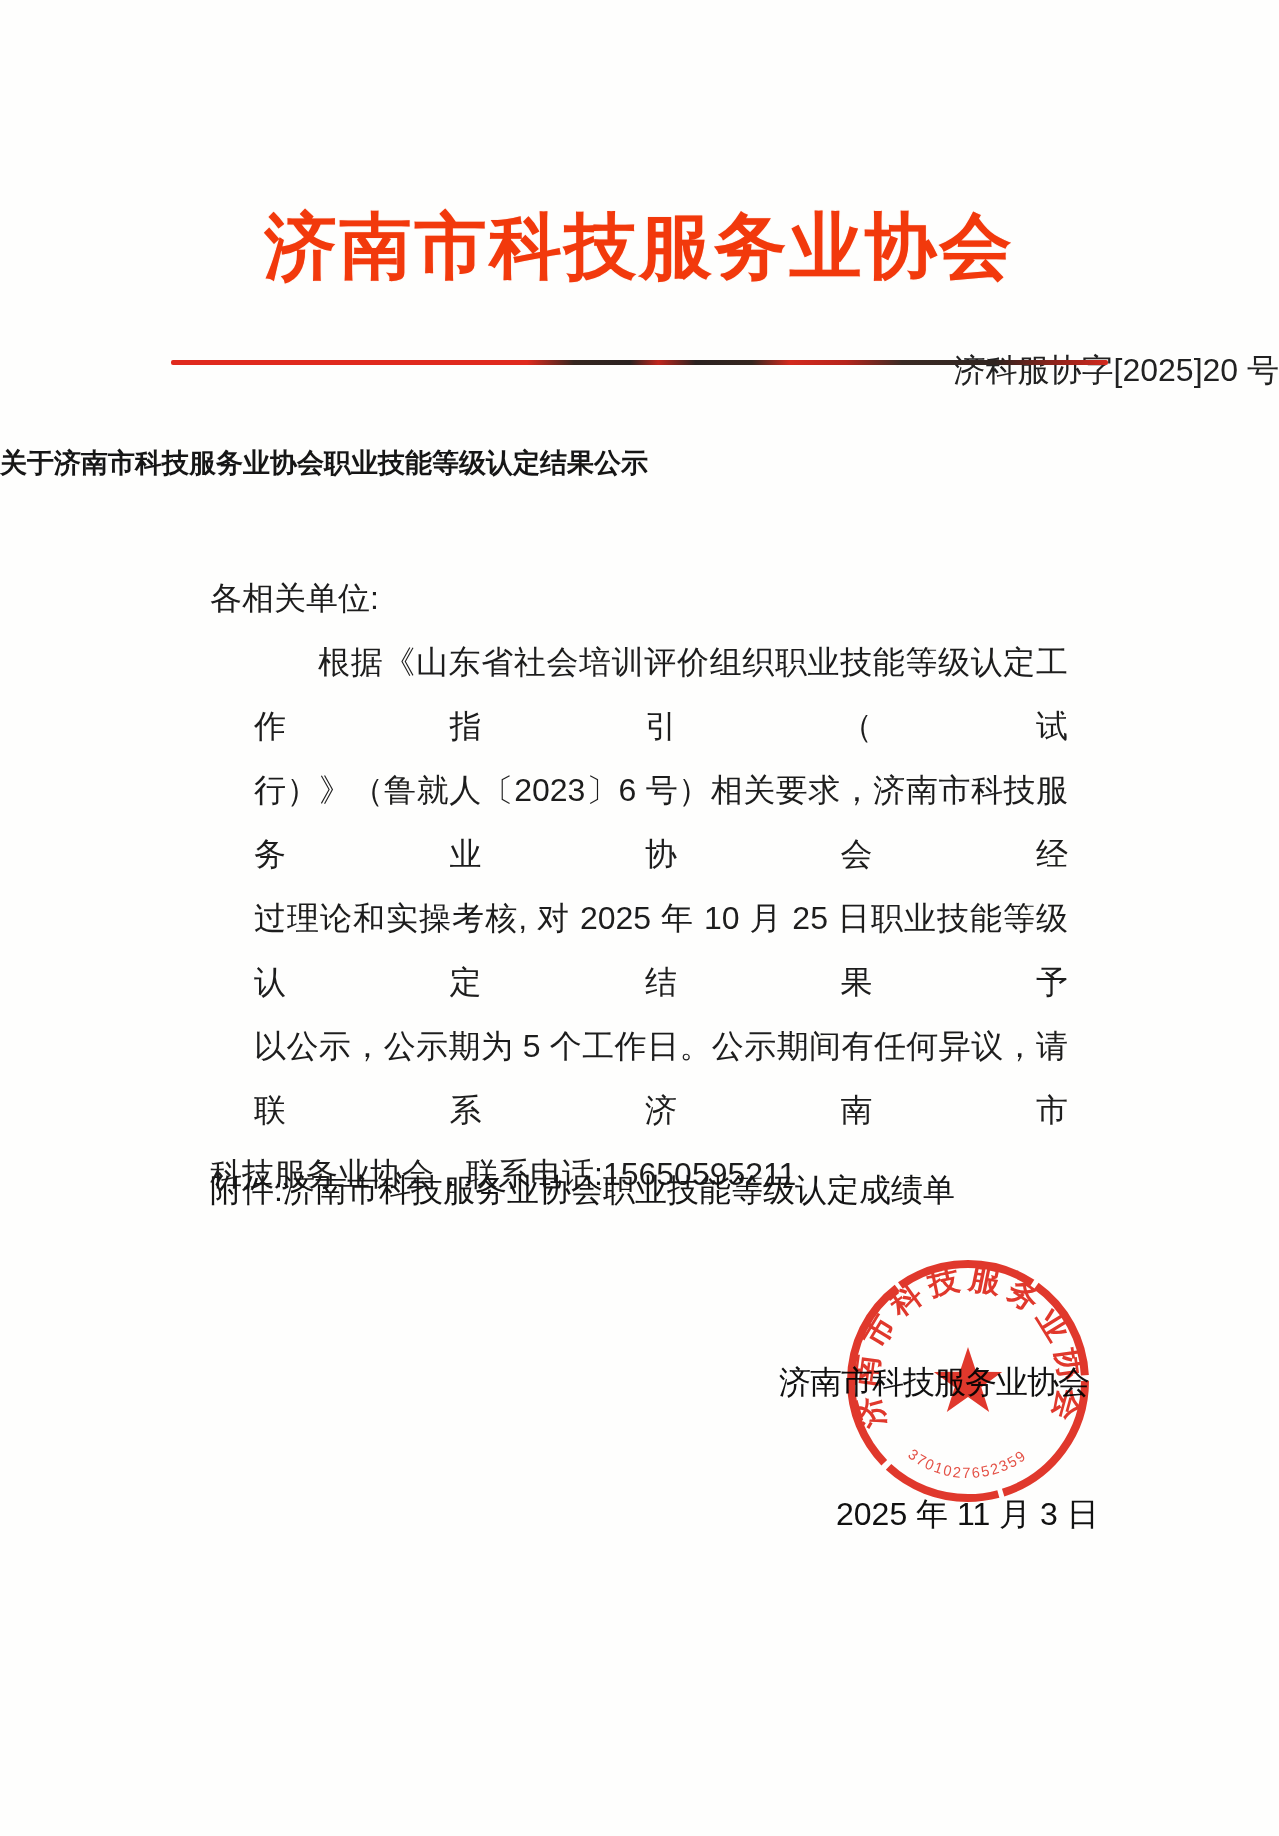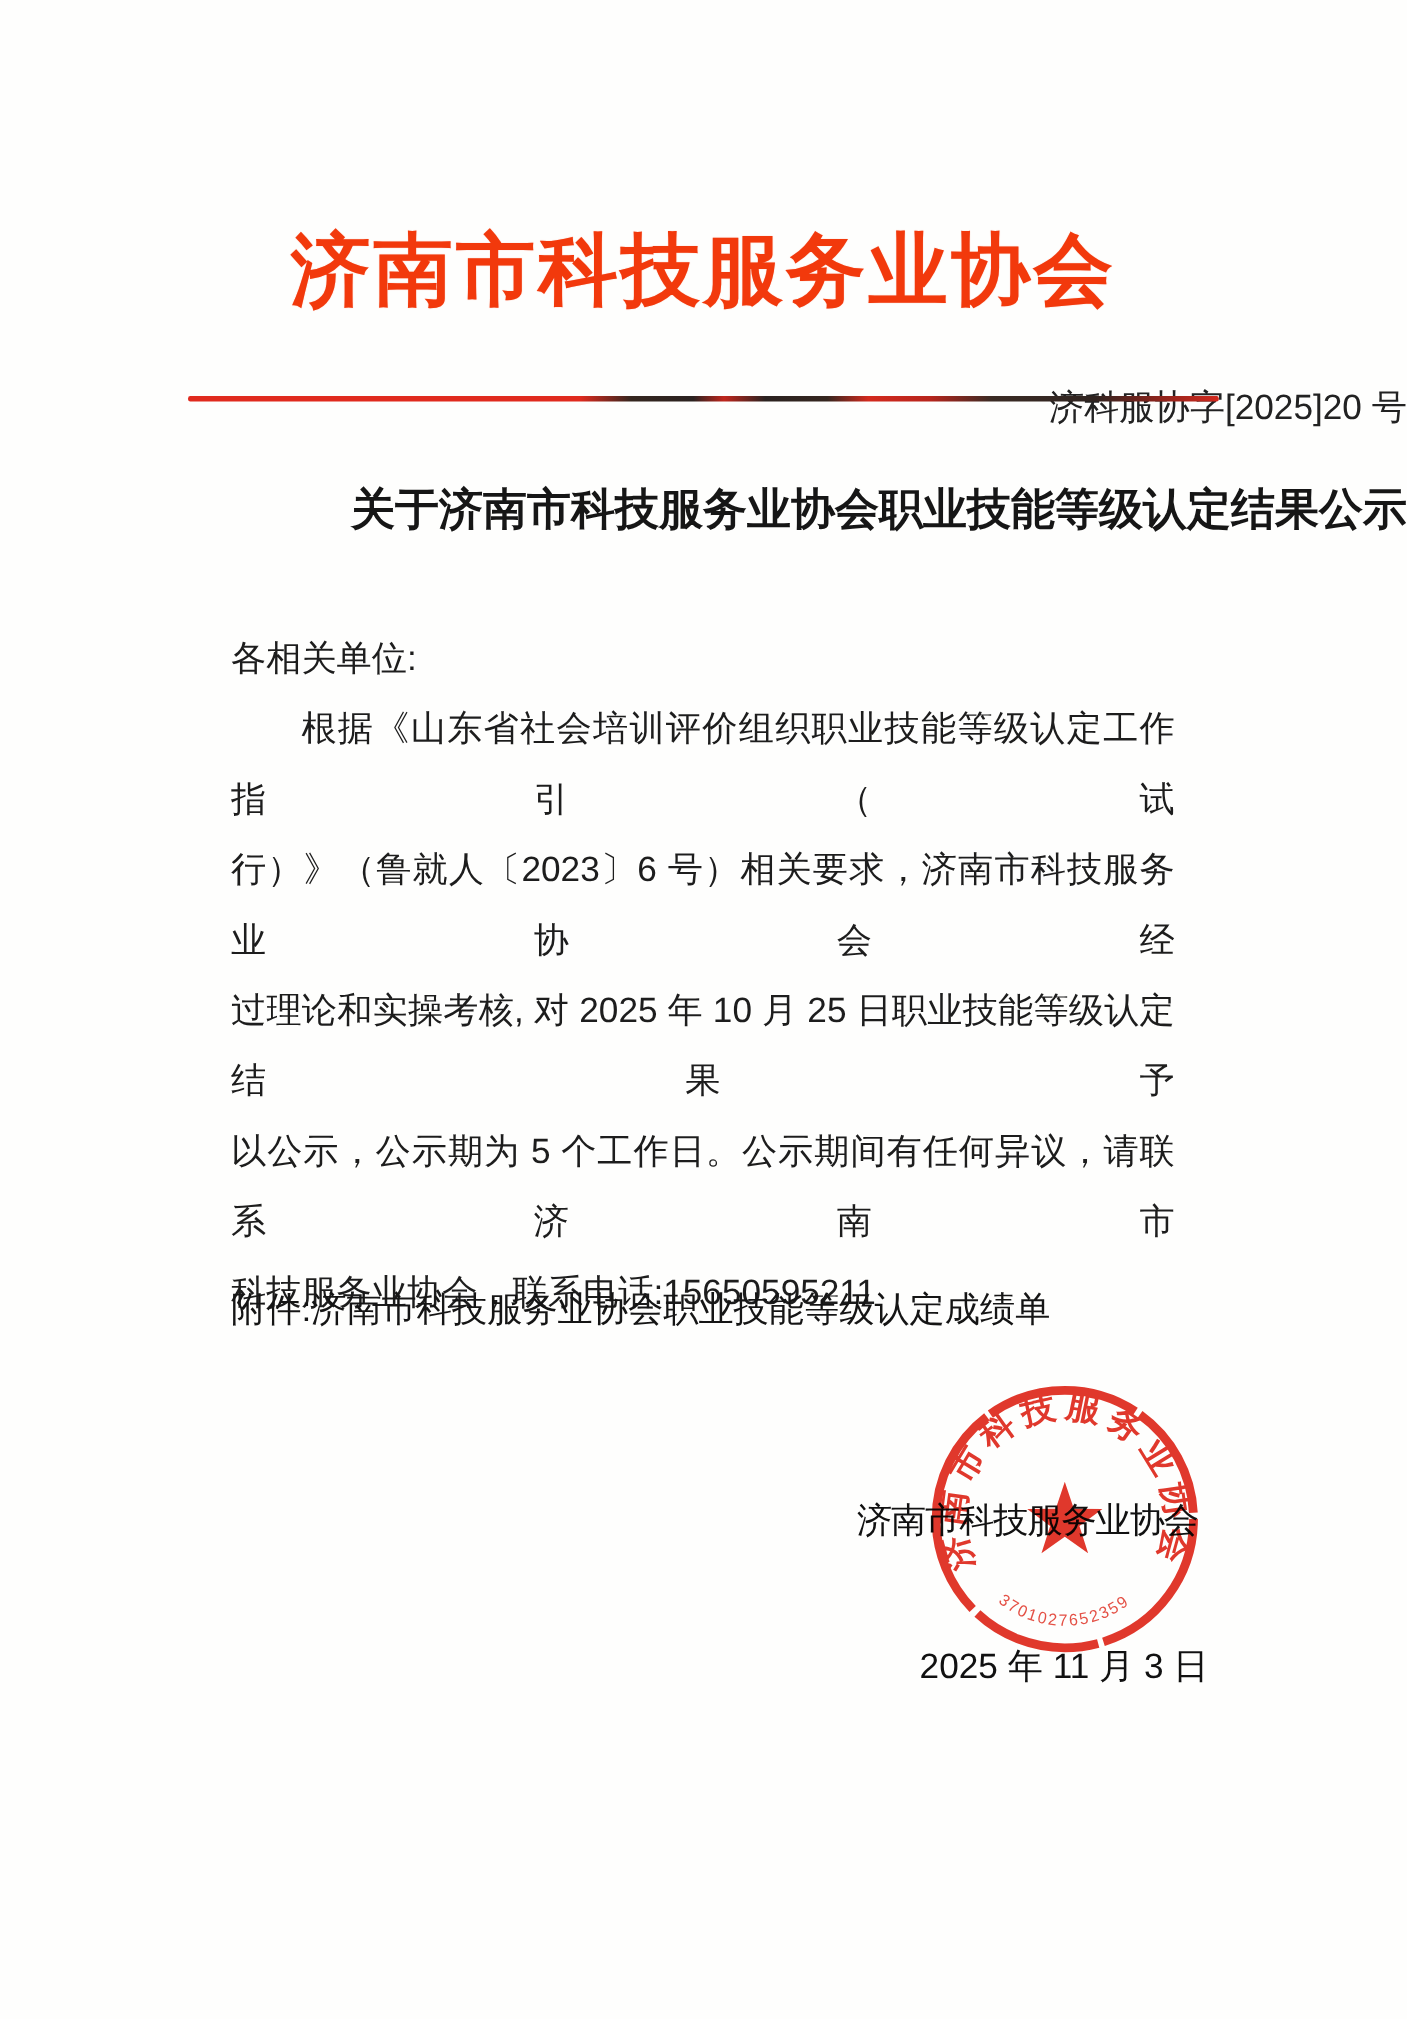--- a/index.html
+++ b/index.html
@@ -33,42 +33,43 @@
       #35261f 43%, #2b2220 49%,
       #c0261d 52%,
       #2b2220 56%, #35261f 62%,
       #d32a1e 66%, #b7251c 72%,
       #3a2b24 78%, #302420 88%,
       #8a231b 94%, #d3291e 100%);
     border-radius:2px;
   }
   .doc-title{
     position:absolute;top:441px;left:0;width:100%;
-    text-align:right;
-    font-size:40px;line-height:44px;font-weight:bold;
+    text-align:left;
+    font-size:27px;line-height:44px;font-weight:bold;
     color:#161616;
   }
   .doc-date{
     position:absolute;top:510px;left:0;width:100%;
     text-align:center;
     font-size:31px;line-height:44px;
     color:#1a1a1a;
   }
   .body{
     position:absolute;top:566px;left:210px;width:858px;
     font-size:32px;
   }
   .body .line{
     line-height:64px;
     white-space:nowrap;
   }
   .body .line.just{
     white-space:normal;
     text-align:justify;
     text-align-last:justify;
+    margin-left:44px;
   }
   .body .line.indent{ text-indent:2em; }
   .attachment{
     position:absolute;top:1158px;left:210px;
     font-size:32px;line-height:64px;
     color:#151515;
   }
   .signature{
     position:absolute;top:1362px;left:779px;
     font-size:32px;line-height:40px;letter-spacing:-1px;

